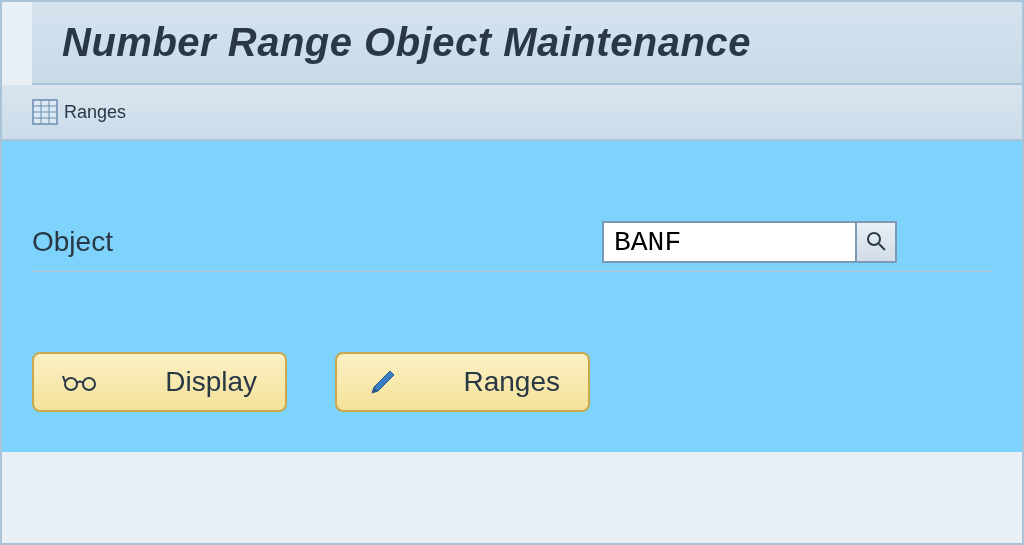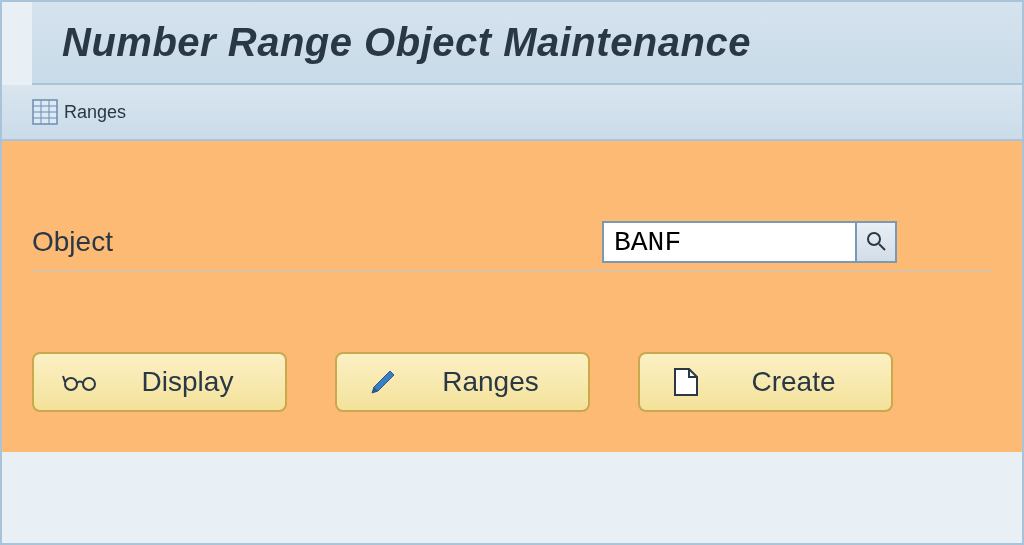--- a/index.html
+++ b/index.html
@@ -43,21 +43,21 @@
     }
     .toolbar-icon svg {
       display: block;
     }
     .toolbar-label {
       font-size: 18px;
       color: #2a3845;
     }
     .content {
       padding: 80px 30px 40px 30px;
-      background: #fdba74;
+      background: #7dd3fc;
     }
     .field-row {
       display: flex;
       align-items: center;
       border-bottom: 1px solid #b8c7d4;
       padding-bottom: 8px;
       margin-bottom: 80px;
     }
     .field-label {
       font-size: 28px;
@@ -104,21 +104,21 @@
       color: #2a3845;
     }
     .action-btn .icon {
       width: 36px;
       display: flex;
       align-items: center;
       justify-content: center;
     }
     .action-btn .label {
       flex: 1;
-      text-align: center;
+      text-align: right;
     }
   </style>
 </head>
 <body>
 
 <div class="window">
   <div class="title-bar">
     <div class="title-text">Number Range Object Maintenance</div>
   </div>
 
@@ -166,24 +166,15 @@
       <button class="action-btn">
         <span class="icon">
           <svg width="30" height="30" viewBox="0 0 30 30">
             <path d="M 4 26 L 6 20 L 22 4 L 26 8 L 10 24 Z" fill="#3a7fc4" stroke="#2a5a8d" stroke-width="1"></path>
             <path d="M 4 26 L 6 20 L 10 24 Z" fill="#2a5a8d"></path>
           </svg>
         </span>
         <span class="label">Ranges</span>
       </button>
 
-      <button class="action-btn">
-        <span class="icon">
-          <svg width="26" height="30" viewBox="0 0 26 30">
-            <path d="M 2 2 L 16 2 L 24 10 L 24 28 L 2 28 Z" fill="#fff" stroke="#2a3845" stroke-width="2"></path>
-            <path d="M 16 2 L 16 10 L 24 10" fill="none" stroke="#2a3845" stroke-width="2"></path>
-          </svg>
-        </span>
-        <span class="label">Create</span>
-      </button>
     </div>
   </div>
 </div>
 
 </body></html>

